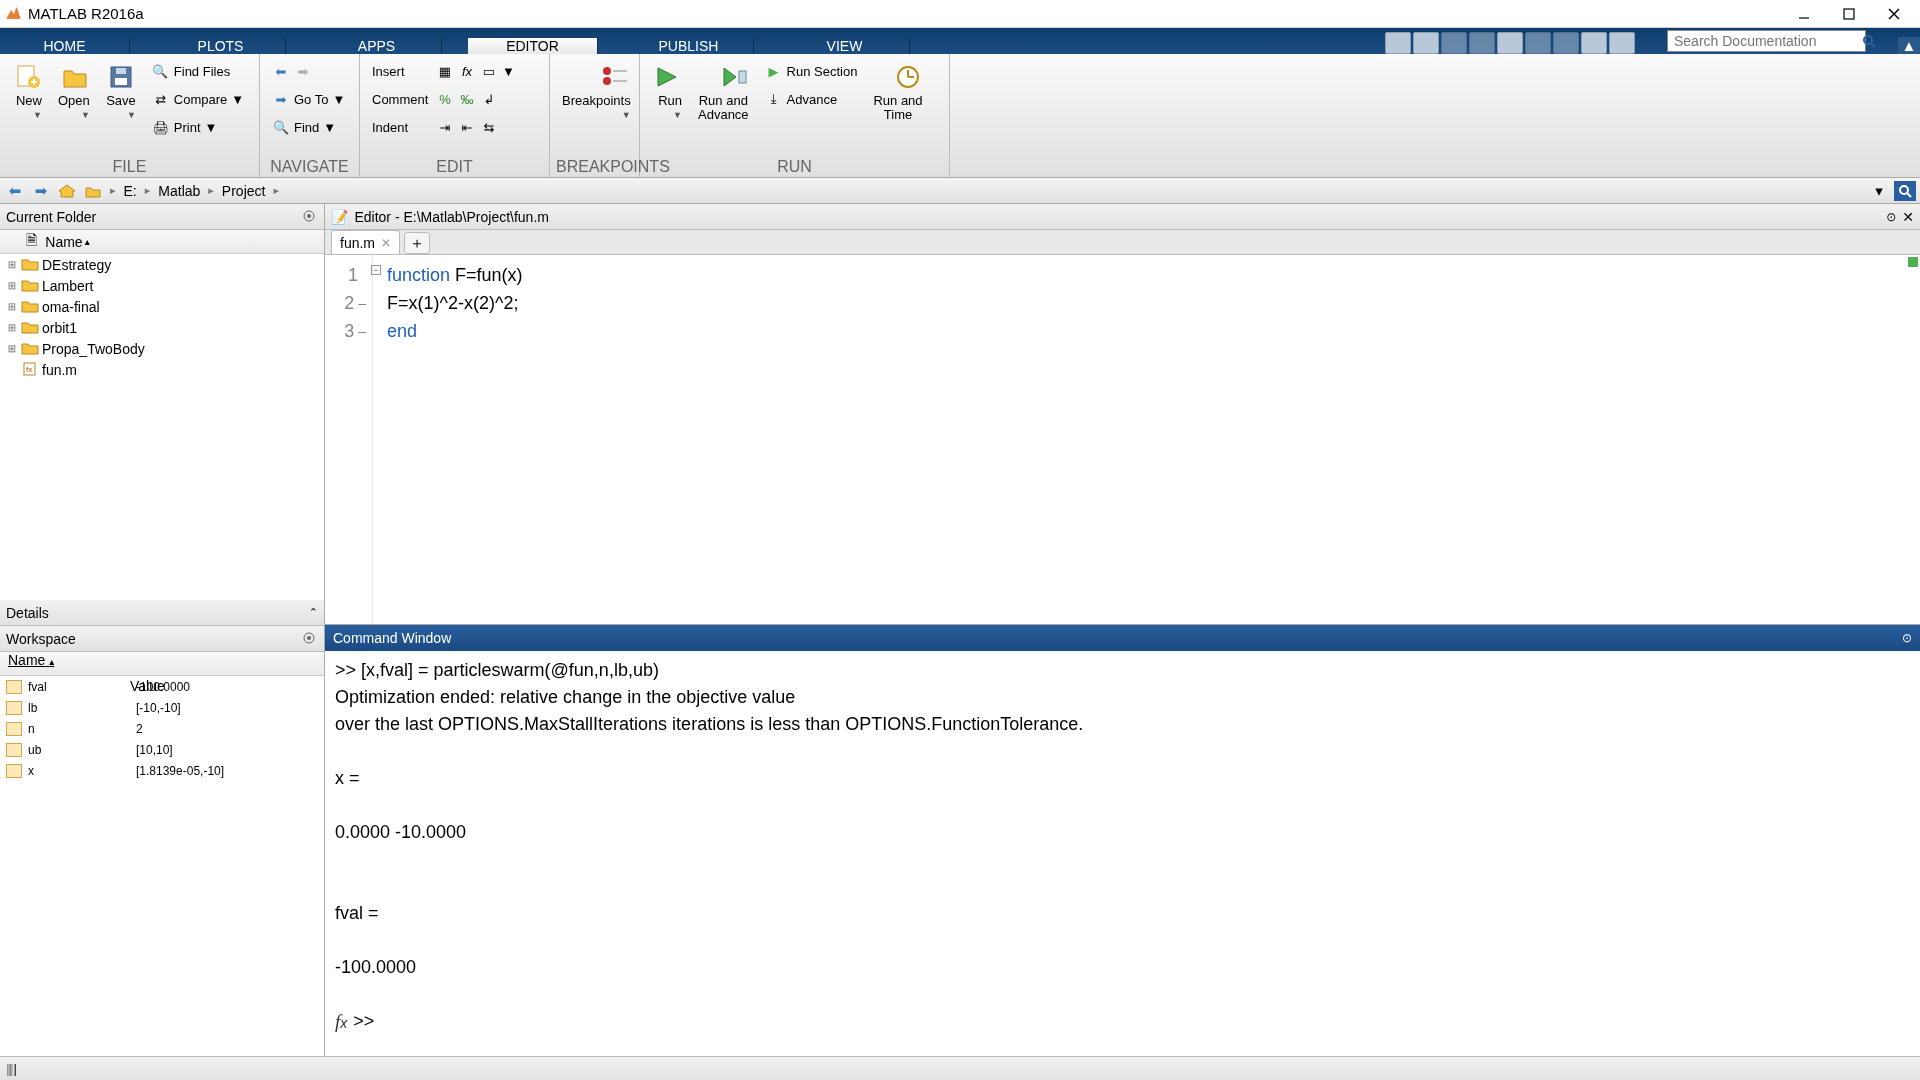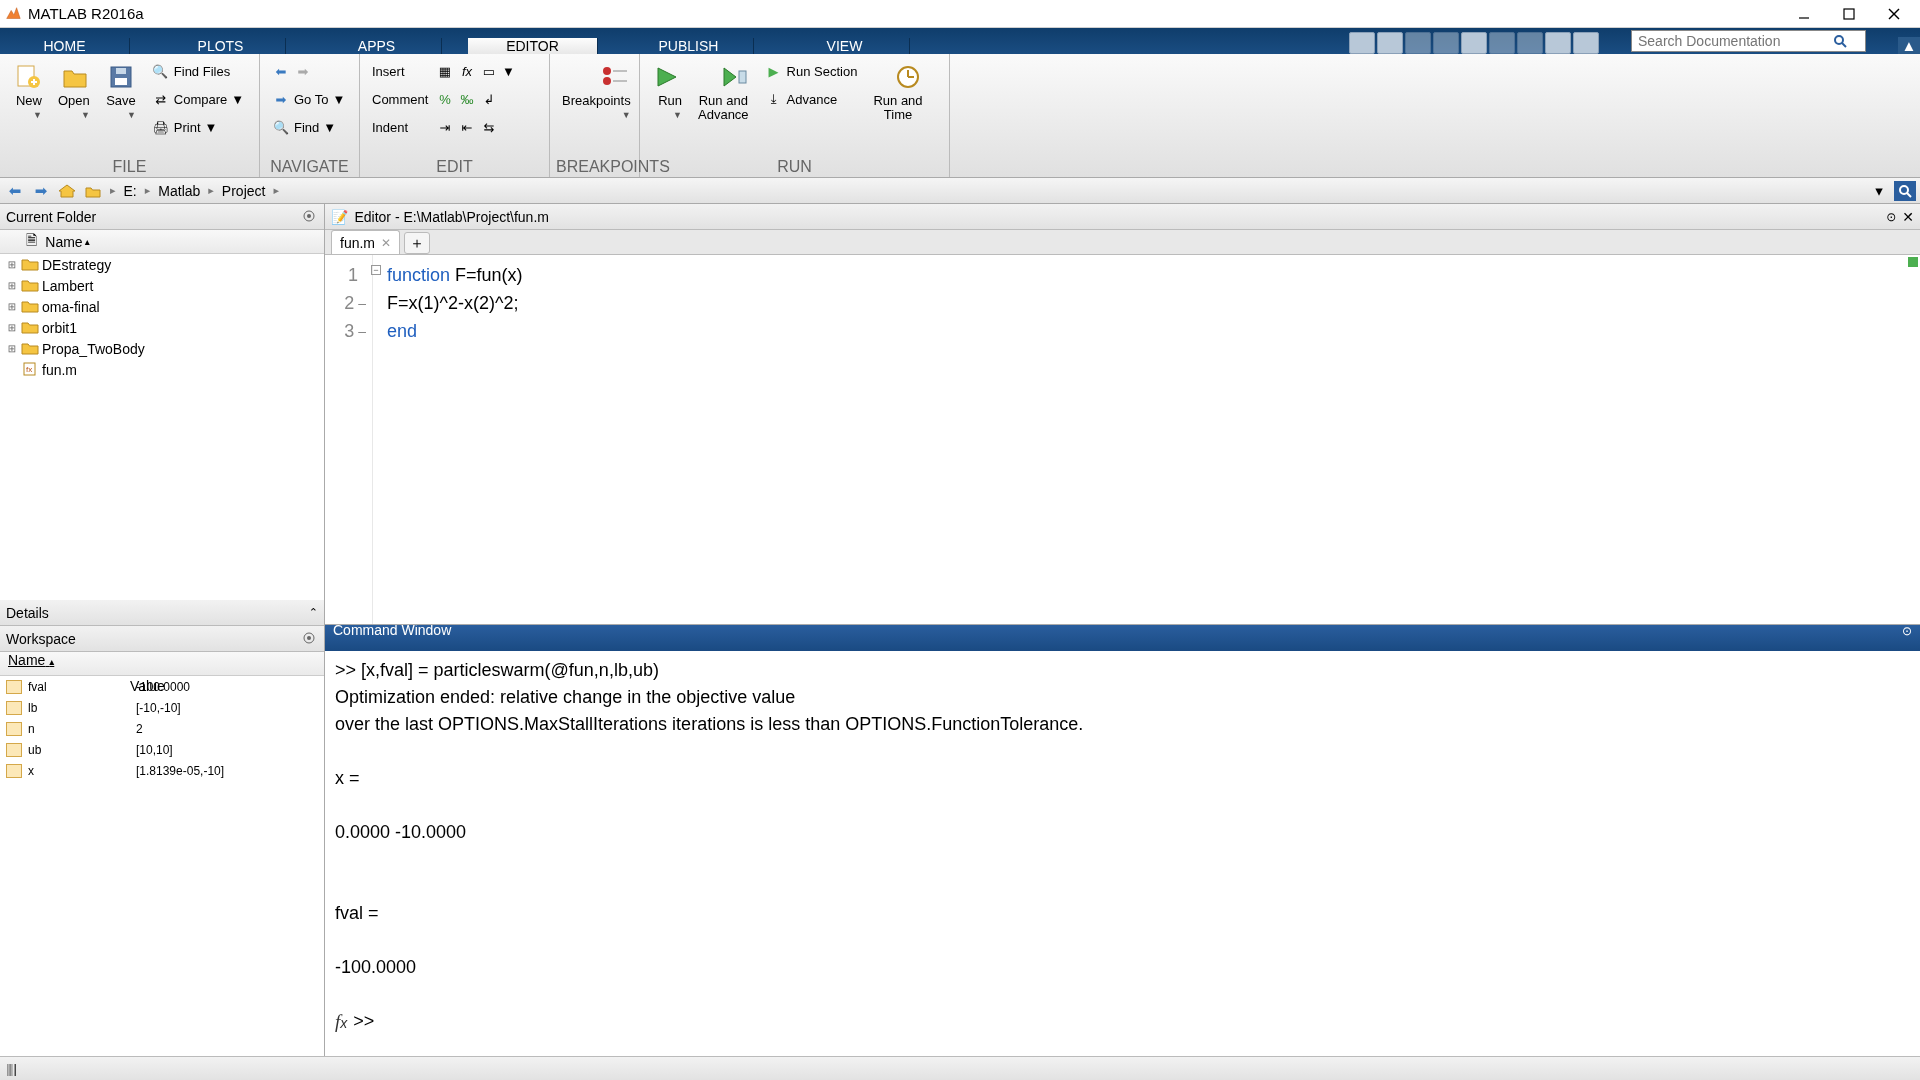--- a/index.html
+++ b/index.html
@@ -9,21 +9,21 @@
 .titlebar .logo { width:18px; height:18px; margin-right:6px; }
 .titlebar .title { flex:1; font-size:15px; }
 .titlebar .winctrl { width:45px; height:28px; display:flex; align-items:center; justify-content:center; cursor:pointer; }
 
 .tabstrip { height:26px; background:linear-gradient(#0f3d6b,#1a4d82); display:flex; align-items:flex-end;gap:26px; }
 .tabstrip .tab { width:130px; display:flex; align-items:center; justify-content:center; color:#fff; font-size:14px; border-right:1px solid #0a2e52; cursor:pointer; }
 .tabstrip .tab.active { background:linear-gradient(#fdfdfd,#e8e8e8); color:#000; }
 .tabstrip .spacer { flex:1; }
 .tabstrip .qicons { display:flex; align-items:center; gap:2px; padding:0 4px; }
 .tabstrip .qicon { width:26px; height:22px; background:#b8c8d8; border:1px solid #8aa0b8; border-radius:2px; }
-.searchdoc { width:235px; height:22px; margin:2px 6px 2px 2px; border:1px solid #888; background:#fff; display:flex; align-items:center; }
+.searchdoc { width:199px; height:22px; margin:2px 6px 2px 2px; border:1px solid #888; background:#fff; display:flex; align-items:center; }
 .searchdoc input { border:none; outline:none; width:200px; padding:0 6px; font-size:14px; }
 .searchdoc .sicon { width:20px; }
 .tabstrip .pulldown { width:22px; background:#2a5a8a; display:flex; align-items:center; justify-content:center; color:#fff; }
 
 .toolstrip { height:124px; background:linear-gradient(#fafafa,#e0e0e0); border-bottom:1px solid #aaa; display:flex; }
 .tsgroup { border-right:1px solid #bbb; padding:4px 6px 0 6px; display:flex; flex-direction:column; }
 .tsgroup .grow { flex:1; display:flex; gap:4px; }
 .tsgroup .glabel { height:20px; line-height:20px; font-size:16px; color:#666; text-align:center; }
 .vbtn { display:flex; flex-direction:column; align-items:flex-end; justify-content:flex-start; padding:4px 6px; gap:2px; cursor:pointer; border-radius:3px; }
 .vbtn .ico { width:30px; height:30px; display:flex; align-items:center; justify-content:center; }
@@ -66,21 +66,21 @@
 .ftab .cls { color:#999; cursor:pointer; font-size:12px; }
 .addtab { width:26px; height:22px; margin-left:4px; border:1px solid #bbb; background:#f5f5f5; border-radius:3px; display:flex; align-items:center; justify-content:center; cursor:pointer; }
 .editor { height:370px; background:#fff; display:flex; font-family:"Segoe UI",serif; font-size:18px; overflow:auto; position:relative; border-bottom:1px solid #aaa; }
 .gutter { width:48px; background:#fff; color:#888; text-align:right; padding:6px 6px 0 0; line-height:28px; border-right:1px solid #e8e8e8; }
 .gline { height:28px; display:flex; justify-content:flex-end; align-items:center; gap:4px; }
 .gline .dash { color:#888; font-size:14px; }
 .codetxt { padding:6px 0 0 14px; line-height:28px; position:relative; }
 .codeline { height:28px; white-space:pre; }
 .kw { color:#1f5fbf; }
 .foldm { position:absolute; left:-2px; top:10px; width:10px; height:10px; border:1px solid #999; font-size:9px; line-height:8px; text-align:center; color:#666; }
-.cmdhdr { height:24px; background:linear-gradient(#2a5e9e,#1a4a82); color:#fff; display:flex; align-items:flex-end; padding:13px 8px; font-size:14px; justify-content:space-between; }
+.cmdhdr { height:24px; background:linear-gradient(#2a5e9e,#1a4a82); color:#fff; display:flex; align-items:center; padding:13px 8px; font-size:14px; justify-content:space-between; }
 .cmdwin { flex:1; background:#fff; font-family:"Segoe UI",serif; font-size:18px; padding:6px 10px; line-height:27px; overflow:auto; position:relative; }
 .prompt { display:flex; align-items:flex-start; }
 .fx { font-style:italic; font-family:serif; margin-right:6px; color:#333; font-size:19px; }
 .statusbar { height:24px; background:linear-gradient(#f2f2f2,#e2e2e2); border-top:1px solid #bbb; display:flex; align-items:center; padding:0 6px; font-size:13px; }
 .minimap { position:absolute; right:2px; top:2px; width:10px; height:10px; background:#4caf50; }
 svg { display:block; }
 </style>
 </head>
 <body>
 

